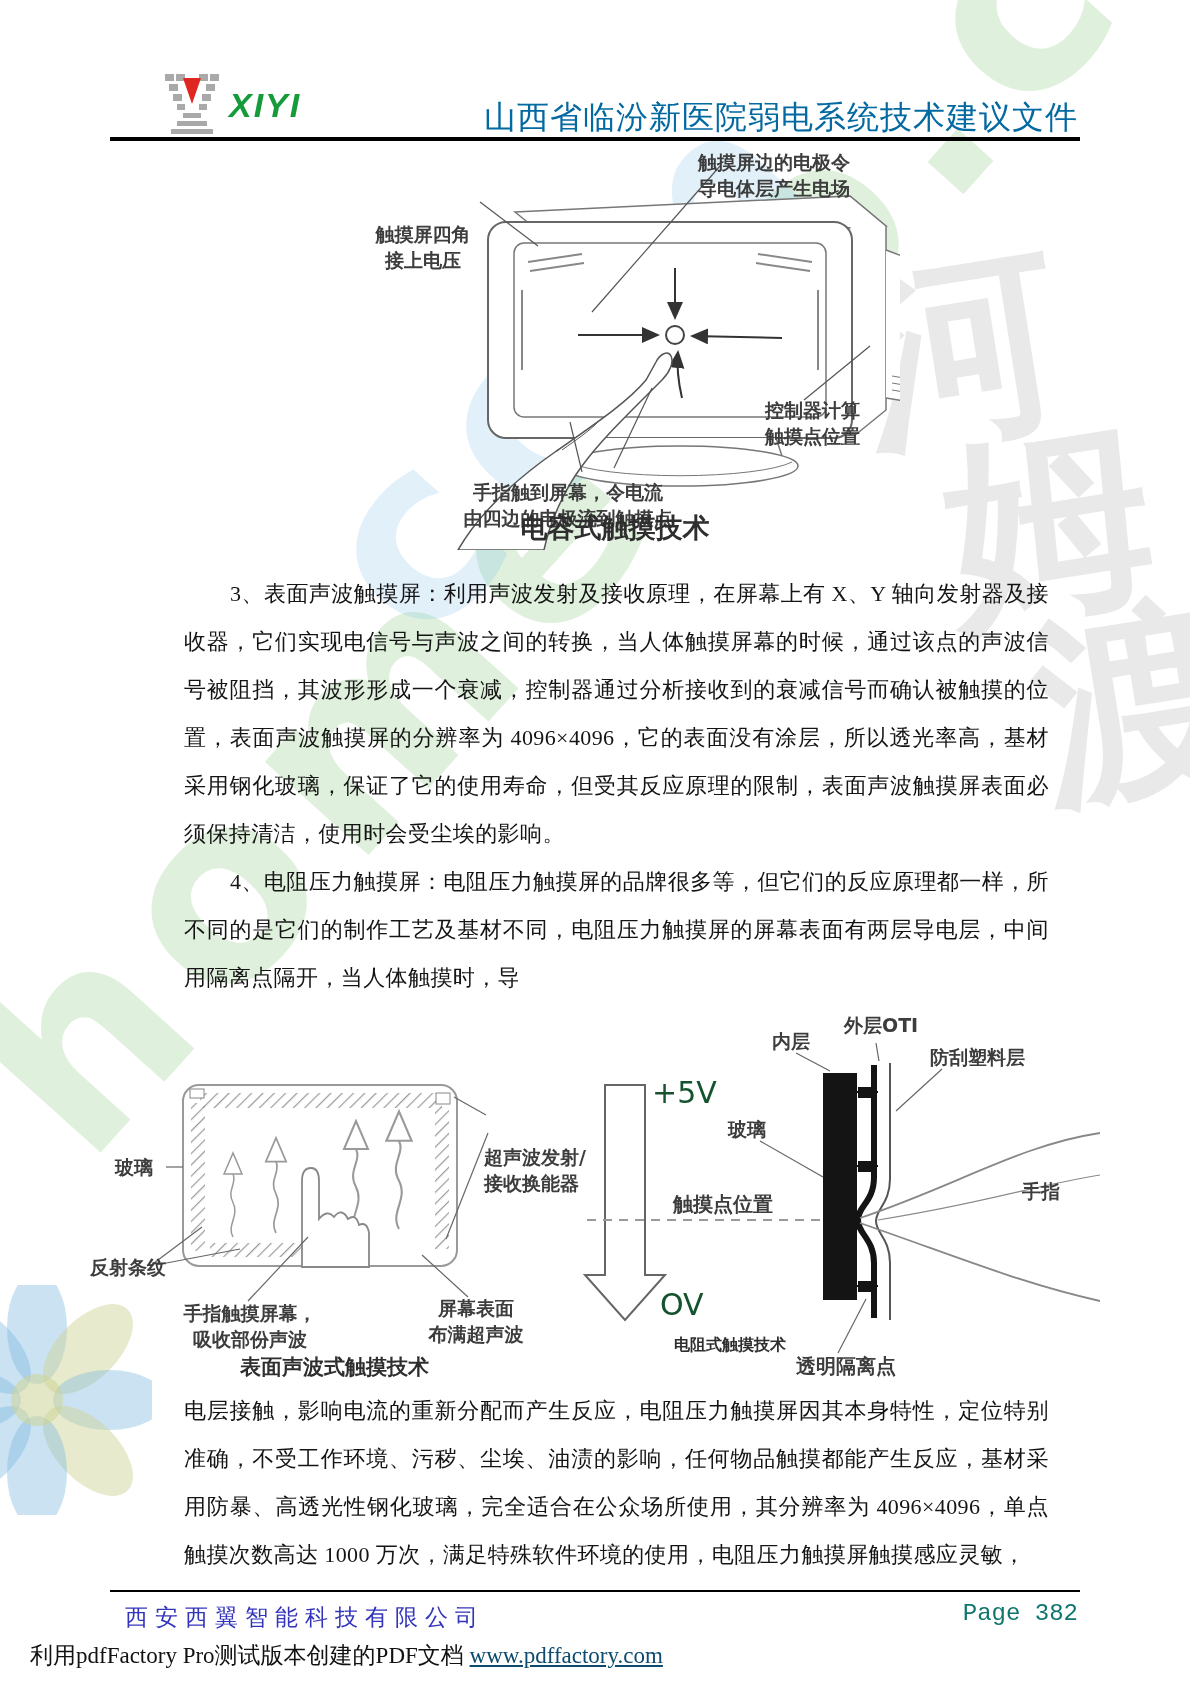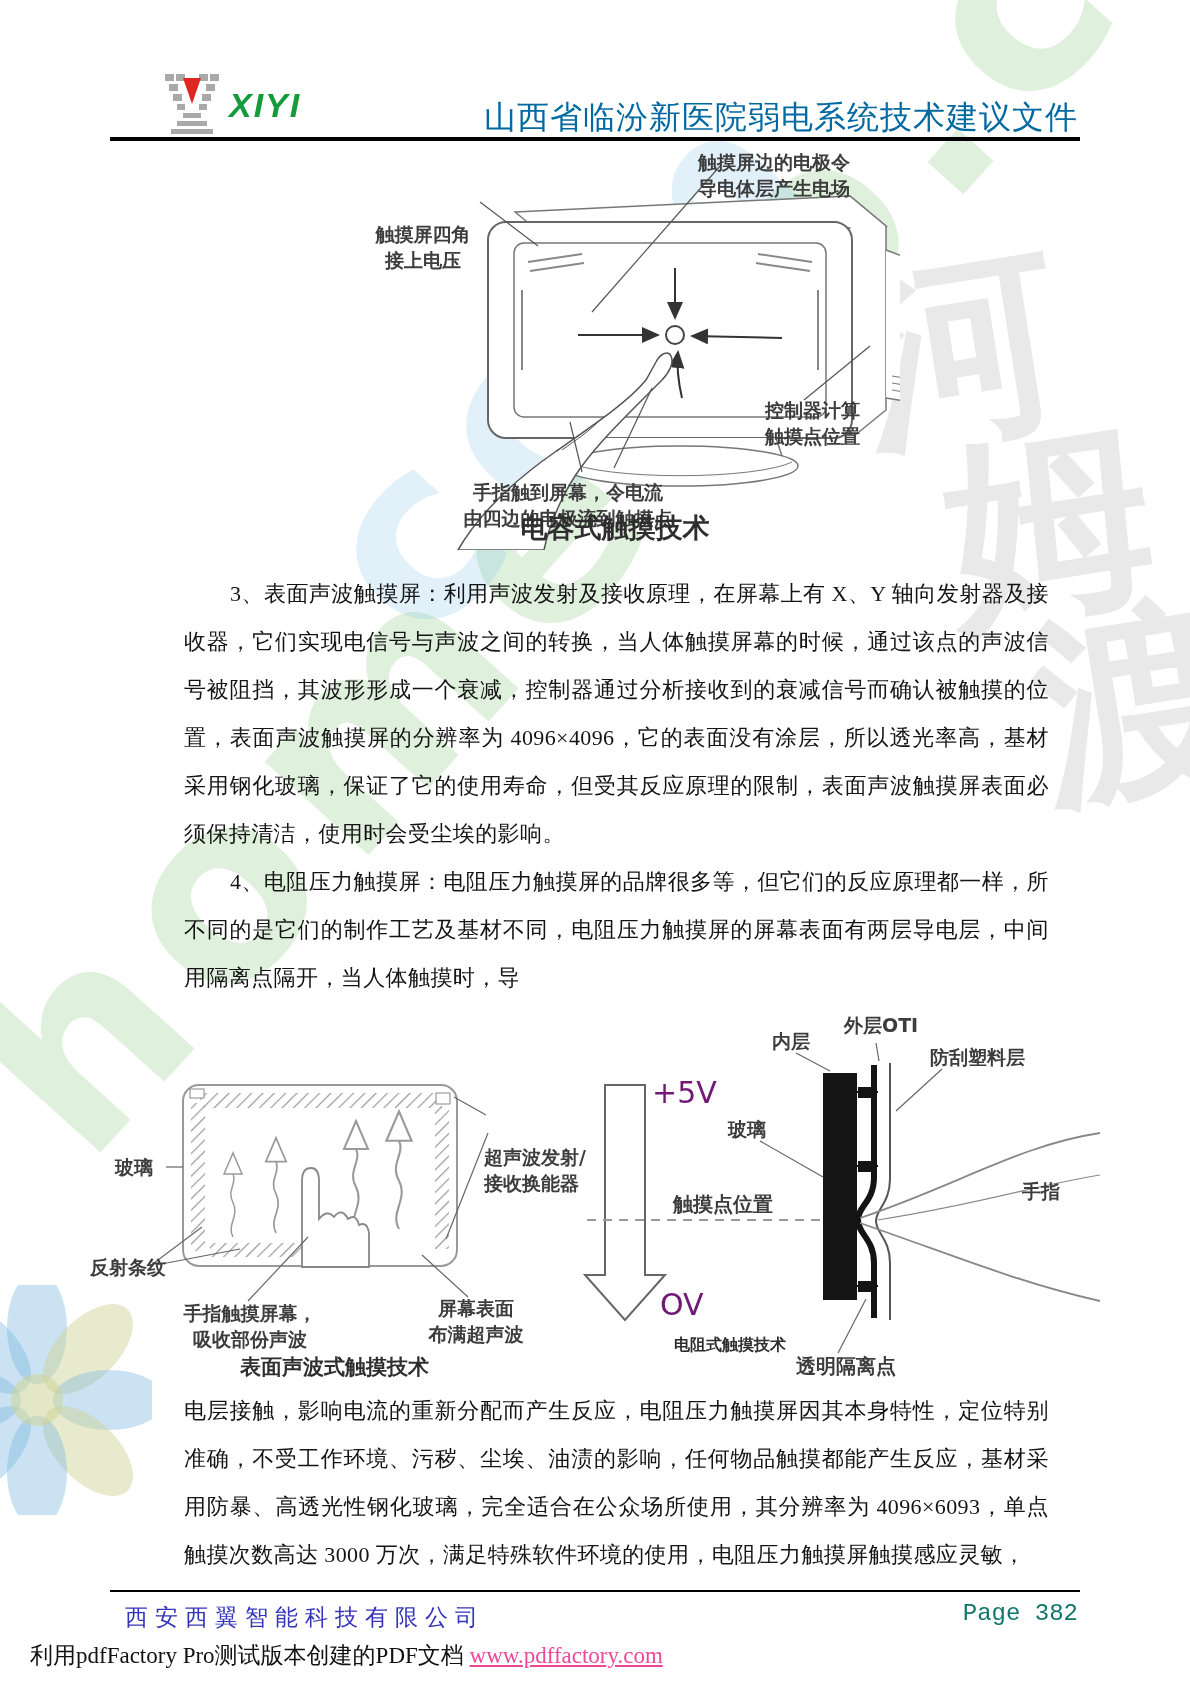--- a/index.html
+++ b/index.html
@@ -24,35 +24,35 @@
   .doc-title{position:absolute;right:112px;top:96px;font-size:32px;letter-spacing:1px;color:#0369a1;}
   .header-rule{position:absolute;left:110px;right:110px;top:137px;height:4px;background:#000;}
 
   
   .fig{position:absolute;}
   .fig-label{position:absolute;font-family:"DejaVu Sans",sans-serif;font-weight:bold;
       font-size:19px;color:#3d3d3d;white-space:pre-line;line-height:1.35;}
   .fig-label.ctr{text-align:center;}
   .fig-caption{position:absolute;font-family:"DejaVu Sans",sans-serif;font-weight:bold;
       color:#2e2e2e;}
-  .volt{font-family:"DejaVu Sans",sans-serif;font-size:30px;color:#701a75;font-weight:normal;}
+  .volt{font-family:"DejaVu Sans",sans-serif;font-size:30px;color:#14532d;font-weight:normal;}
 
   
   .para{position:absolute;left:163px;width:865px;font-size:22px;line-height:48px;
       color:#141414;text-align:justify;text-align-last:left;letter-spacing:0.4px;margin-left:21px;}
   .indent{text-indent:46px;}
 
   
   .footer-rule{position:absolute;left:110px;right:110px;top:1590px;height:2px;background:#000;}
   .company{position:absolute;left:125px;top:1602px;font-size:23px;letter-spacing:7px;
       color:#3434bb;}
   .pageno{position:absolute;right:112px;top:1600px;font-size:24px;color:#0f766e;
       font-family:Liberation Mono, monospace;}
   .pdf-line{position:absolute;left:30px;top:1640px;font-size:23px;color:#111;}
-  .pdf-link{color:#ec4899;text-decoration:underline;}
+  .pdf-link{color:#0c4a6e;text-decoration:underline;}
 
   svg line, svg path, svg rect, svg ellipse, svg circle, svg polygon{vector-effect:none;}
 </style>
 </head>
 <body>
 
 <div class="page">
 
   <div class="wm wm-main">homedo.com</div>
   <div class="wm wm-sub">com</div>
@@ -235,21 +235,21 @@
     <div class="fig-label" style="left:583px;top:186px;font-size:20px;">触摸点位置</div>
     <div class="fig-label" style="left:682px;top:24px;">内层</div>
     <div class="fig-label" style="left:754px;top:8px;">外层OTI</div>
     <div class="fig-label" style="left:840px;top:40px;">防刮塑料层</div>
     <div class="fig-label" style="left:638px;top:112px;">玻璃</div>
     <div class="fig-label" style="left:932px;top:174px;">手指</div>
     <div class="fig-caption" style="left:530px;top:330px;width:220px;text-align:center;font-size:16px;">电阻式触摸技术</div>
     <div class="fig-label" style="left:706px;top:348px;font-size:20px;">透明隔离点</div>
   </div>
 
-  <div class="para" style="top:1387px;">电层接触，影响电流的重新分配而产生反应，电阻压力触摸屏因其本身特性，定位特别准确，不受工作环境、污秽、尘埃、油渍的影响，任何物品触摸都能产生反应，基材采用防暴、高透光性钢化玻璃，完全适合在公众场所使用，其分辨率为 4096×6093，单点触摸次数高达 3000 万次，满足特殊软件环境的使用，电阻压力触摸屏触摸感应灵敏，</div>
+  <div class="para" style="top:1387px;">电层接触，影响电流的重新分配而产生反应，电阻压力触摸屏因其本身特性，定位特别准确，不受工作环境、污秽、尘埃、油渍的影响，任何物品触摸都能产生反应，基材采用防暴、高透光性钢化玻璃，完全适合在公众场所使用，其分辨率为 4096×4096，单点触摸次数高达 1000 万次，满足特殊软件环境的使用，电阻压力触摸屏触摸感应灵敏，</div>
 
   <div class="footer-rule"></div>
   <div class="company">西安西翼智能科技有限公司</div>
   <div class="pageno">Page 382</div>
   <div class="pdf-line">
     <span>利用pdfFactory Pro测试版本创建的PDF文档 </span><a class="pdf-link" href="#">www.pdffactory.com</a>
   </div>
 
 </div>
 

